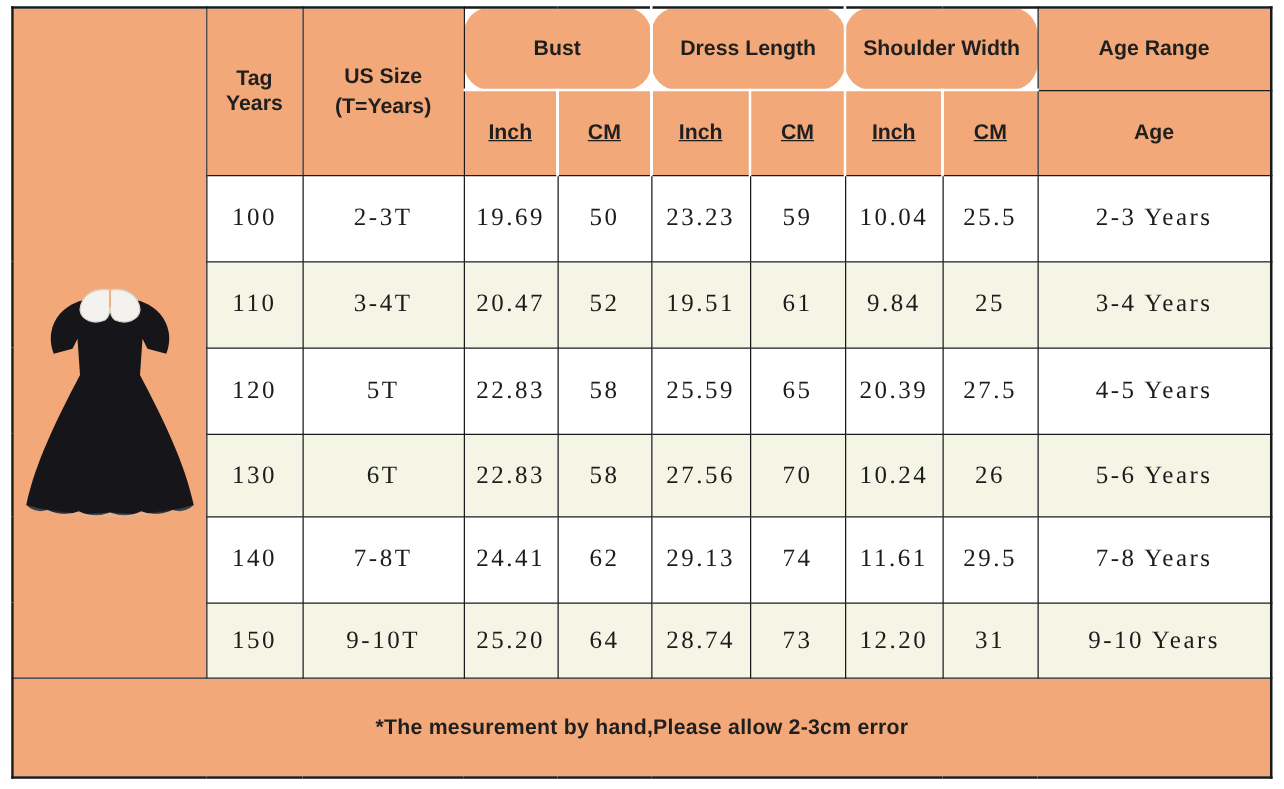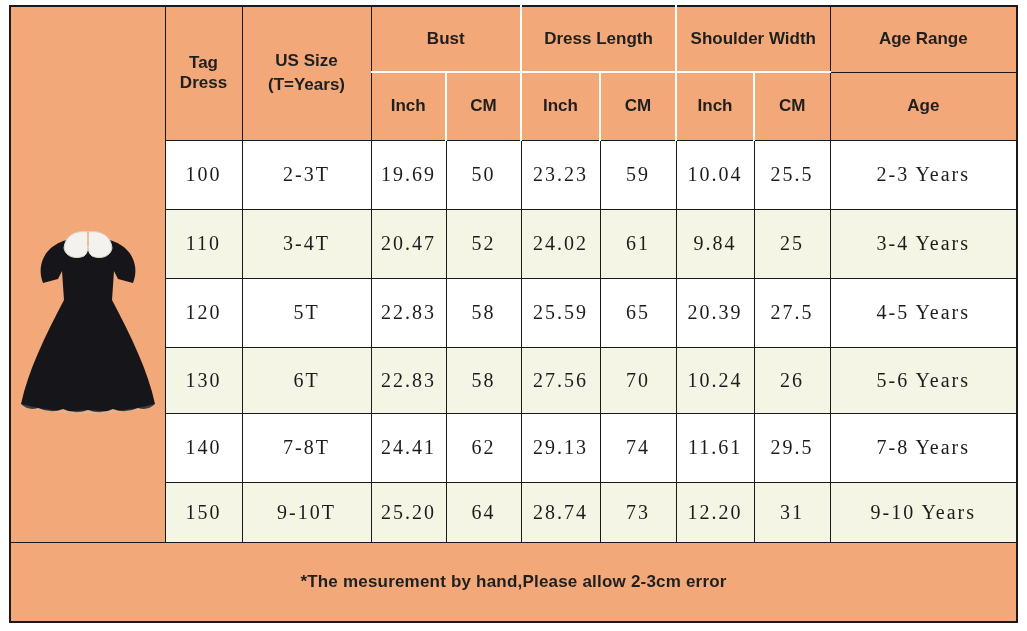--- a/index.html
+++ b/index.html
@@ -23,22 +23,22 @@
   
   th{
     background:#f2a878;
     font-family:"Liberation Sans", sans-serif;
     font-weight:bold;
     font-size:17px;
     color:#1f1f1f;
   }
   
   .bw-r{border-right:2px solid #ffffff;}
-  .bw-t{border-top:2px solid #ffffff;}
-  .bw-b{border-bottom:2px solid #ffffff;}
+  .bw-t{border-top:2px solid #ffffff;text-decoration:underline;}
+  .bw-b{border-bottom:2px solid #ffffff;border-radius:21px;}
   
   td.val{
     font-family:"Liberation Serif","DejaVu Serif",serif;
     font-size:20px;
     letter-spacing:2px;
     color:#1c1c1c;
     background:#ffffff;
   }
   tr.alt td.val{background:#f5f5e5;}
   
@@ -113,21 +113,21 @@
             C 62 22, 52 28, 51 40
             C 52 48, 62 52, 71 48
             C 74 46, 75 42, 75 37
             C 75 42, 76 46, 79 48
             C 88 52, 98 48, 99 40
             C 98 28, 88 22, 75 24 Z"></path>
           <line x1="75" y1="24" x2="75" y2="38" stroke="#f2a878" stroke-width="1.5"></line>
         </svg>
       </div>
     </td>
-    <th rowspan="2">Tag Dress</th>
+    <th rowspan="2">Tag Years</th>
     <th rowspan="2">
       <span class="us-size-line">US Size</span>
       <span class="us-size-line">(T=Years)</span>
     </th>
     <th colspan="2" class="bw-r bw-b">Bust</th>
     <th colspan="2" class="bw-r bw-b">Dress Length</th>
     <th colspan="2" class="bw-b">Shoulder Width</th>
     <th>Age Range</th>
   </tr>
 
@@ -150,21 +150,21 @@
     <td class="val">59</td>
     <td class="val">10.04</td>
     <td class="val">25.5</td>
     <td class="val">2-3 Years</td>
   </tr>
   <tr style="height:69px" class="alt">
     <td class="val">110</td>
     <td class="val">3-4T</td>
     <td class="val">20.47</td>
     <td class="val">52</td>
-    <td class="val">24.02</td>
+    <td class="val">19.51</td>
     <td class="val">61</td>
     <td class="val">9.84</td>
     <td class="val">25</td>
     <td class="val">3-4 Years</td>
   </tr>
   <tr style="height:69px">
     <td class="val">120</td>
     <td class="val">5T</td>
     <td class="val">22.83</td>
     <td class="val">58</td>

